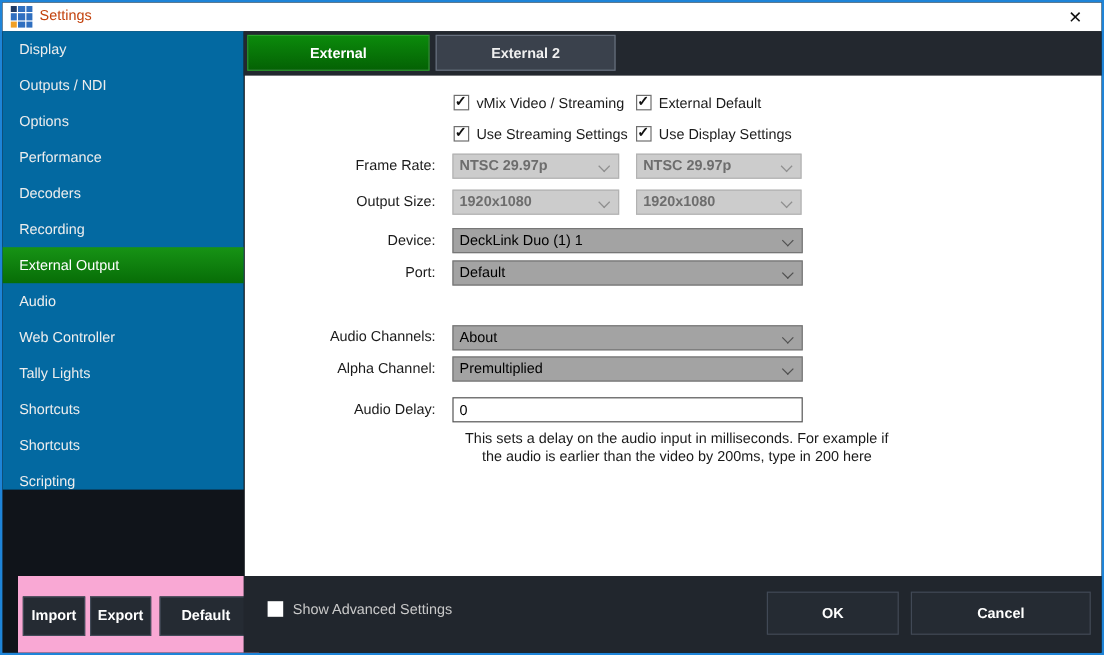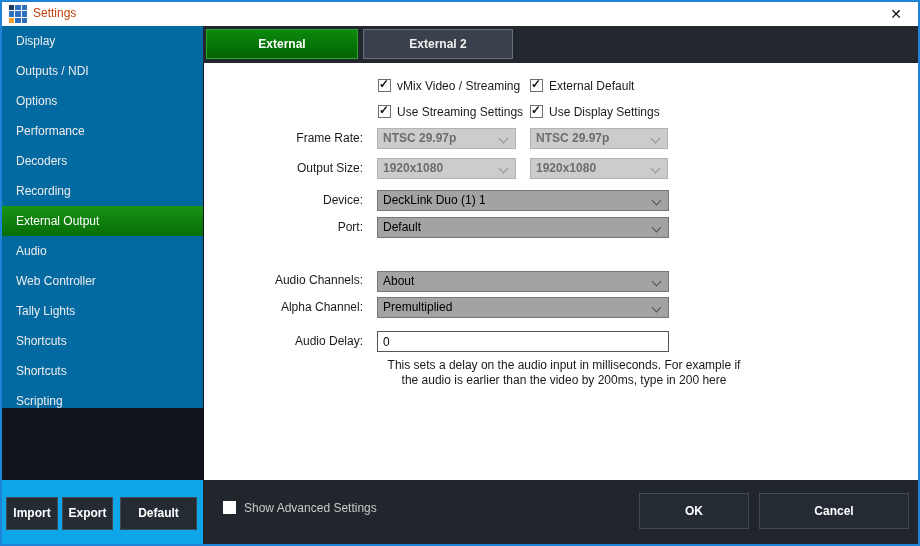--- a/index.html
+++ b/index.html
@@ -14,21 +14,21 @@
   .appicon { position:absolute; left:7px; top:3px; width:18px; height:18px;
     display:grid; grid-template-columns:repeat(3,1fr); grid-template-rows:repeat(3,1fr); gap:1px; }
   .appicon span { display:block; }
   .title { position:absolute; left:31px; top:4px; font-size:12px; color:#c2410c; }
   .close { position:absolute; right:12px; top:3px; width:20px; height:18px;
     text-align:center; font-size:14px; color:#111; line-height:18px; cursor:pointer; }
   
   .sidebar { position:absolute; left:0; top:24px; width:201px; height:382px; background:#0369a1; }
   .sitem { height:30px; line-height:30px; padding-left:14px; font-size:12px; color:#ededed; cursor:pointer; }
   .sitem.sel { background:linear-gradient(180deg,#179315,#076d07); color:#fff; }
-  .bottomleft { position:absolute; left:0; top:478px; width:201px; height:64px; background:#0ea5e9; }
+  .bottomleft { position:absolute; left:13px; top:478px; width:201px; height:64px; background:#f9a8d4; }
   .dbtn { position:absolute; top:17px; height:33px; background:#252b33; border:1px solid #414956;
     color:#fff; font-size:12px; font-weight:bold; text-align:center; line-height:31px; cursor:pointer; }
   
   .tabstrip { position:absolute; left:201px; top:24px; width:715px; height:37px; background:#23282f; }
   .tab { position:absolute; top:3px; height:30px; font-size:12px; font-weight:bold;
     text-align:center; line-height:28px; cursor:pointer; }
   .tab.active { background:linear-gradient(180deg,#0b8a0b,#046204); border:1px solid #2aa42a; color:#fff; }
   .tab.inactive { background:#3a414c; border:1px solid #67707e; color:#f0f0f0; }
   
   .panel { position:absolute; left:202px; top:61px; width:714px; height:417px; background:#ffffff; }

